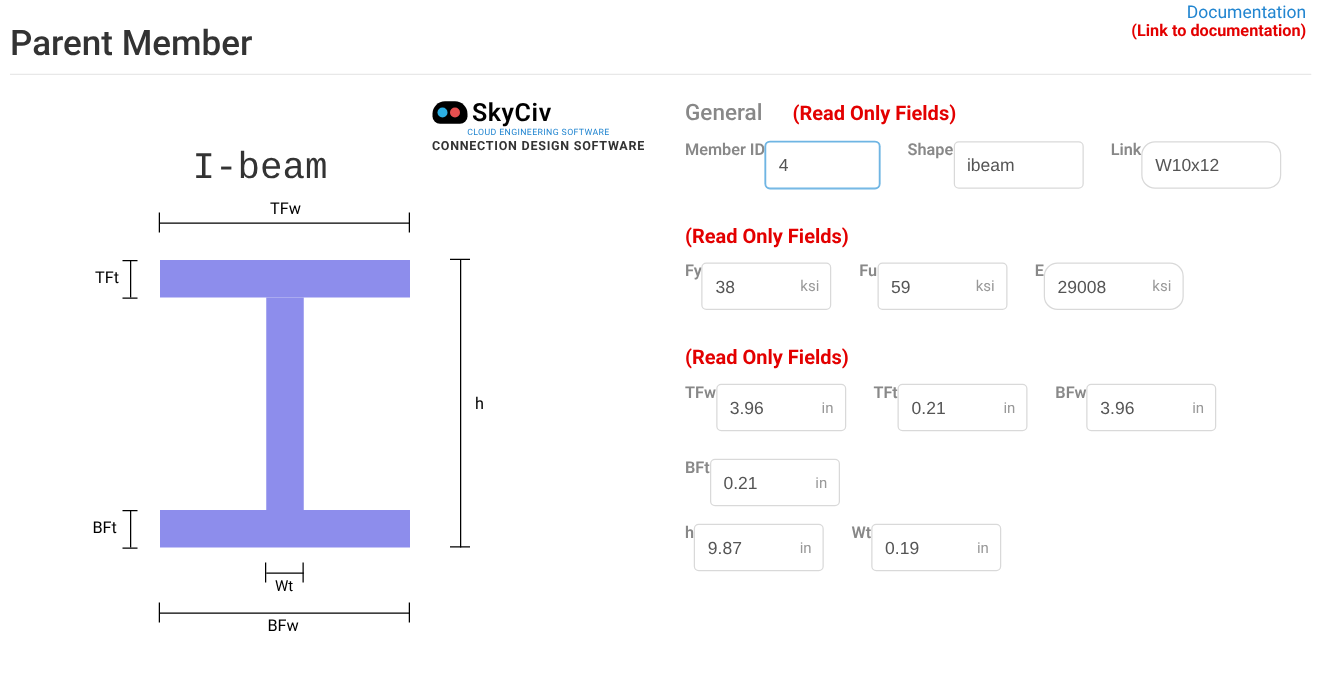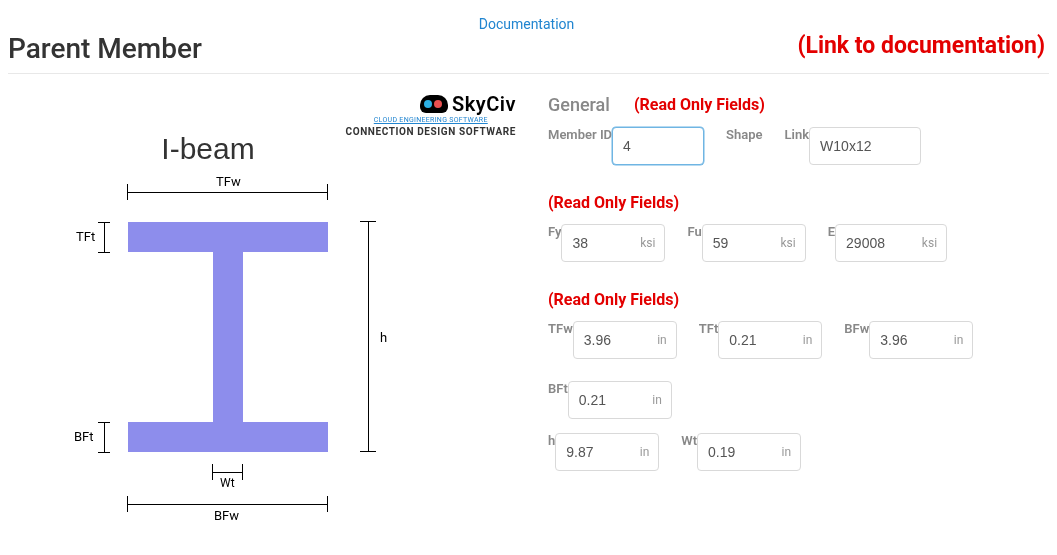--- a/index.html
+++ b/index.html
@@ -6,22 +6,22 @@
   body {
     margin: 0;
     padding: 0 8px;
     font-family: -apple-system, "Segoe UI", Roboto, "Helvetica Neue", Arial, sans-serif;
     color: #333;
     background: #fff;
     width: 1057px;
   }
   .topbar {
     display: flex;
-    justify-content: center;
-    padding: 16px 4px 0 0;
+    justify-content: flex-end;
+    padding: 2px 4px 0 0;
   }
   .topbar a {
     color: #2185d0;
     text-decoration: none;
     font-size: 14px;
   }
   .header {
     display: flex;
     justify-content: space-between;
     align-items: flex-start;
@@ -31,39 +31,39 @@
   }
   .header h1 {
     margin: 0;
     font-size: 28px;
     font-weight: 500;
     color: #333;
   }
   .annot {
     color: #e30000;
     font-weight: 700;
-    font-size: 23px;
+    font-size: 13px;
   }
   .content {
     display: flex;
   }
   .left {
     width: 540px;
     position: relative;
   }
   .brand {
     position: absolute;
     right: 32px;
     top: 0;
     text-align: center;
   }
   .brand-row {
     display: flex;
     align-items: center;
-    justify-content: flex-end;
+    justify-content: flex-start;
     gap: 4px;
   }
   .brand-cloud {
     width: 28px;
     height: 18px;
     background: #000;
     border-radius: 10px 10px 6px 6px;
     position: relative;
   }
   .brand-cloud::before {
@@ -81,21 +81,20 @@
   .brand-name {
     font-size: 20px;
     font-weight: 600;
     color:#000;
     letter-spacing:0.5px;
   }
   .brand-sub {
     font-size:7px;
     color:#2185d0;
     letter-spacing:0.3px;
-    text-decoration:underline;
   }
   .brand-sub2 {
     font-size:10px;
     font-weight:700;
     letter-spacing:0.6px;
     margin-top:2px;
     text-align:right;
   }
   
   .diagram {
@@ -103,21 +102,21 @@
     width: 430px;
     height: 420px;
     margin-left: 60px;
     margin-top: 40px;
   }
   .diagram-title {
     position:absolute;
     top:0; left:0; width:280px;
     text-align:center;
     font-size:30px;
-    font-family: Liberation Sans, sans-serif;
+    font-family: Liberation Mono, monospace;
   }
   .ibeam {
     position:absolute;
     left:60px; top:90px;
     width:200px; height:230px;
   }
   .flange-top, .flange-bot {
     position:absolute; left:0; width:200px; height:30px; background:#8d8dec;
   }
   .flange-top { top:0; }
@@ -170,21 +169,21 @@
   .field { display:flex; flex-direction:row; }
   .field label { font-size:13px; font-weight:600; color:#888; margin-bottom:6px; }
   .inp-wrap { position:relative; }
   .inp {
     border:1px solid #d9d9d9; border-radius:4px; height:38px;
     padding:0 10px; font-size:14px; color:#555; background:#fff;
   }
   .inp.focused { border-color:#6fb5e3; box-shadow:0 0 0 0.5px #6fb5e3; }
   .w-sm { width:92px; }
   .w-md { width:104px; }
-  .w-md2 { width:112px; }
+  .w-md2 { width:112px;border-radius:11px; }
   .unit {
     position:absolute; right:10px; top:50%; transform:translateY(-50%);
     font-size:12px; color:#999; pointer-events:none;
   }
 </style>
 </head>
 <body>
 
 <div class="topbar">
   <a href="#">Documentation</a>
@@ -253,20 +252,21 @@
       <h3>General</h3>
       <span class="annot">(Read Only Fields)</span>
     </div>
     <div class="field-row">
       <div class="field">
         <label>Member ID</label>
         <div class="inp-wrap"><input class="inp focused w-sm" readonly="" value="4" style=""></div>
       </div>
       <div class="field">
         <label>Shape</label>
+        <div class="inp-wrap"><input class="inp w-md" readonly="" value="ibeam" style=""></div>
       </div>
       <div class="field">
         <label>Link</label>
         <div class="inp-wrap"><input class="inp w-md2" readonly="" value="W10x12" style=""></div>
       </div>
     </div>
 
     <div class="section-h">
       <span class="annot">(Read Only Fields)</span>
     </div>

